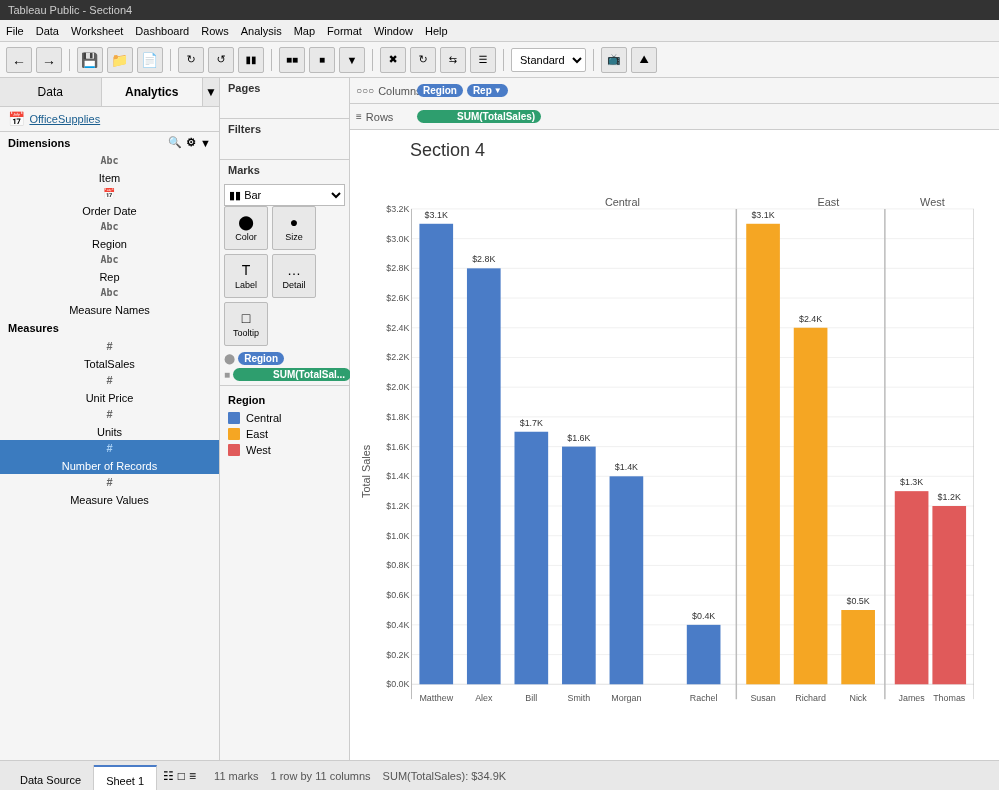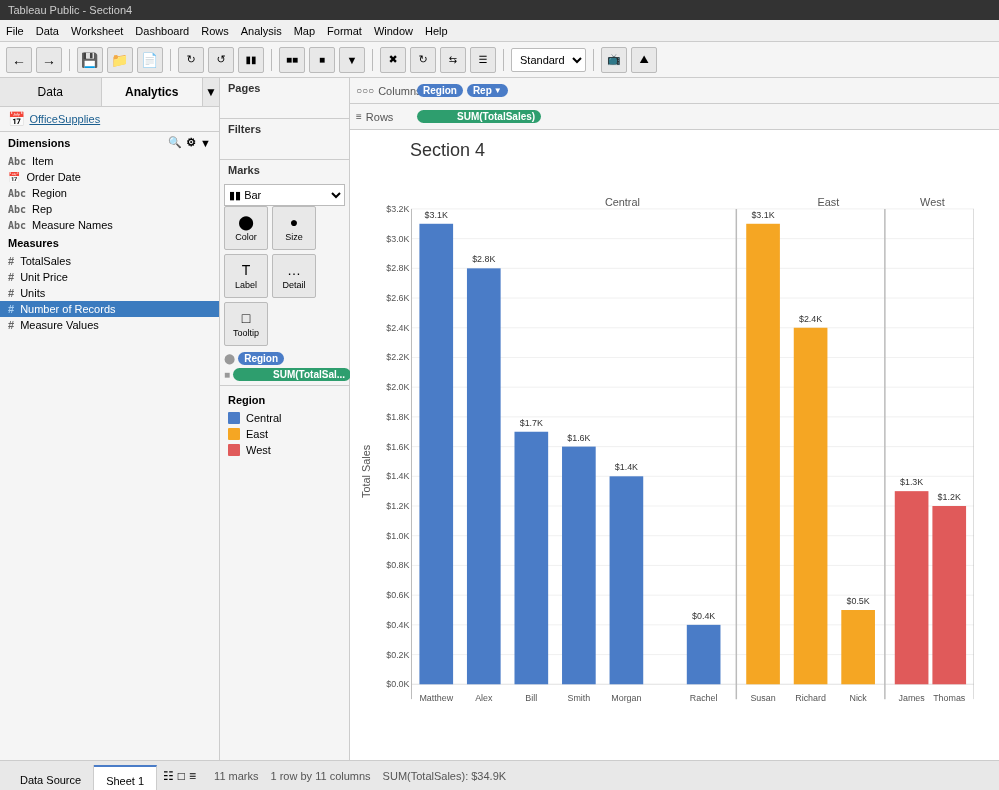--- a/index.html
+++ b/index.html
@@ -29,21 +29,21 @@
     .panel-tab { flex: 1; height: 28px; display: flex; align-items: center; justify-content: center; font-size: 12px; cursor: pointer; border-right: 1px solid #ccc; background: #e8e8e8; }
     .panel-tab.active { background: #f5f5f5; font-weight: bold; }
     .panel-tab-arrow { width: 16px; height: 28px; display: flex; align-items: center; justify-content: center; cursor: pointer; background: #e8e8e8; border-bottom: none; }
 
     
     #data-source { padding: 4px 8px; display: flex; align-items: center; gap: 4px; border-bottom: 1px solid #ccc; font-size: 11px; }
 
     
     .section-header { padding: 4px 8px; font-weight: bold; font-size: 11px; display: flex; align-items: center; justify-content: space-between; }
     .section-icons { display: flex; gap: 4px; align-items: center; }
-    .dim-item { padding: 2px 8px; display: flex; align-items: center; gap: 6px; font-size: 11px; cursor: pointer; }
+    .dim-item { padding: 2px 8px; display: flex; align-items: center; gap: 6px; font-size: 11px; cursor: pointer; flex-direction: column; }
     .dim-label { font-size: 10px; color: #666; font-weight: bold; font-family: monospace; }
     .dim-label.cal { color: #4a90d9; }
     .selected-item { background: #3b7bbf; color: white; }
 
     
     .hash-label { color: #666; font-size: 11px; font-weight: bold; }
     .hash-label.selected { color: #a8d0f5; }
 
     
     #middle-panel { width: 130px; background: #f5f5f5; border-right: 1px solid #ccc; display: flex; flex-direction: column; }

